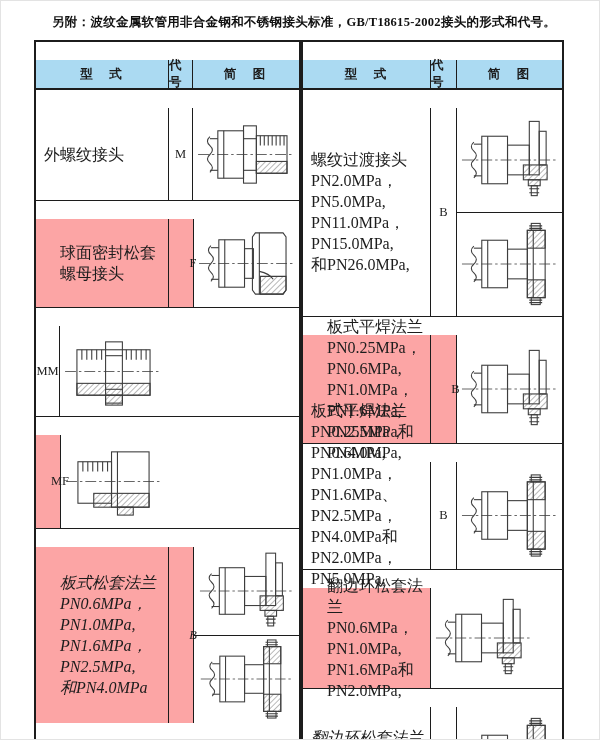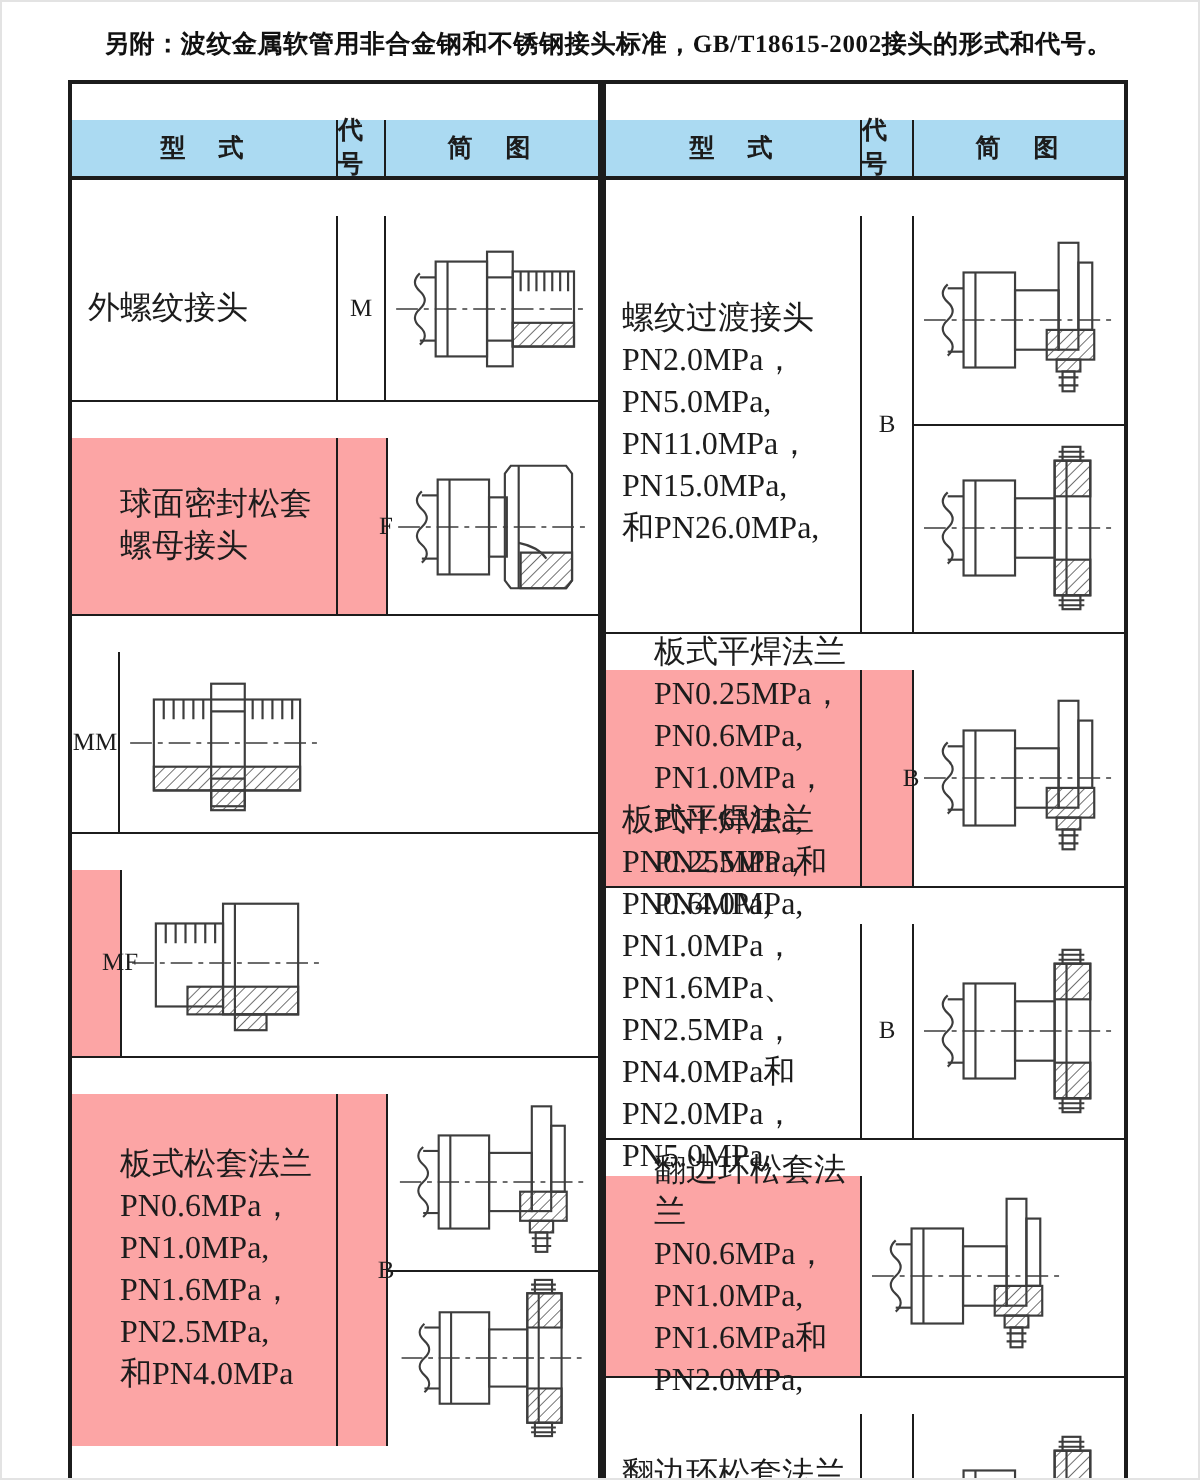--- a/index.html
+++ b/index.html
@@ -8,21 +8,21 @@
     font-family:"Liberation Serif","DejaVu Serif",serif;color:#1c1c1c;
     border:1px solid #e3e3e3;box-sizing:border-box;
   }
   #title{
     position:absolute;left:31px;top:13px;width:560px;
     font-size:12.5px;font-weight:bold;letter-spacing:.3px;color:#111;margin-left:20px;
   }
   #tables{position:absolute;left:33px;top:39px;display:flex;}
   .ftable{border:2px solid #1c1c1c;background:#fff;}
   .trow{display:flex;border-bottom:1px solid #1c1c1c;margin-top:18px;}
-  .trow:last-child{border-bottom:none;}
+  .trow:last-child{border-bottom:none;font-style:italic;}
   .trow.hdr{background:#abdaf2;border-bottom:2px solid #1c1c1c;}
   .cell{box-sizing:border-box;border-right:1px solid #1c1c1c;display:flex;align-items:center;}
   .cell:last-child{border-right:none;}
   .c-type{padding:4px 4px 4px 8px;font-size:16px;line-height:21px;white-space:pre-line;}
   .c-code{justify-content:center;font-size:12.5px;}
   .c-diag{justify-content:center;flex-direction:column;padding:0;}
   .left .c-type{width:133px;} .left .c-code{width:24px;} .left .c-diag{width:105px;}
   .right .c-type{width:128px;} .right .c-code{width:26px;} .right .c-diag{width:105px;}
   .hdr .cell{justify-content:center;font-weight:bold;font-size:12.5px;letter-spacing:2px;padding:0;}
   .hl{background:#fca5a5;padding-left:24px;}

